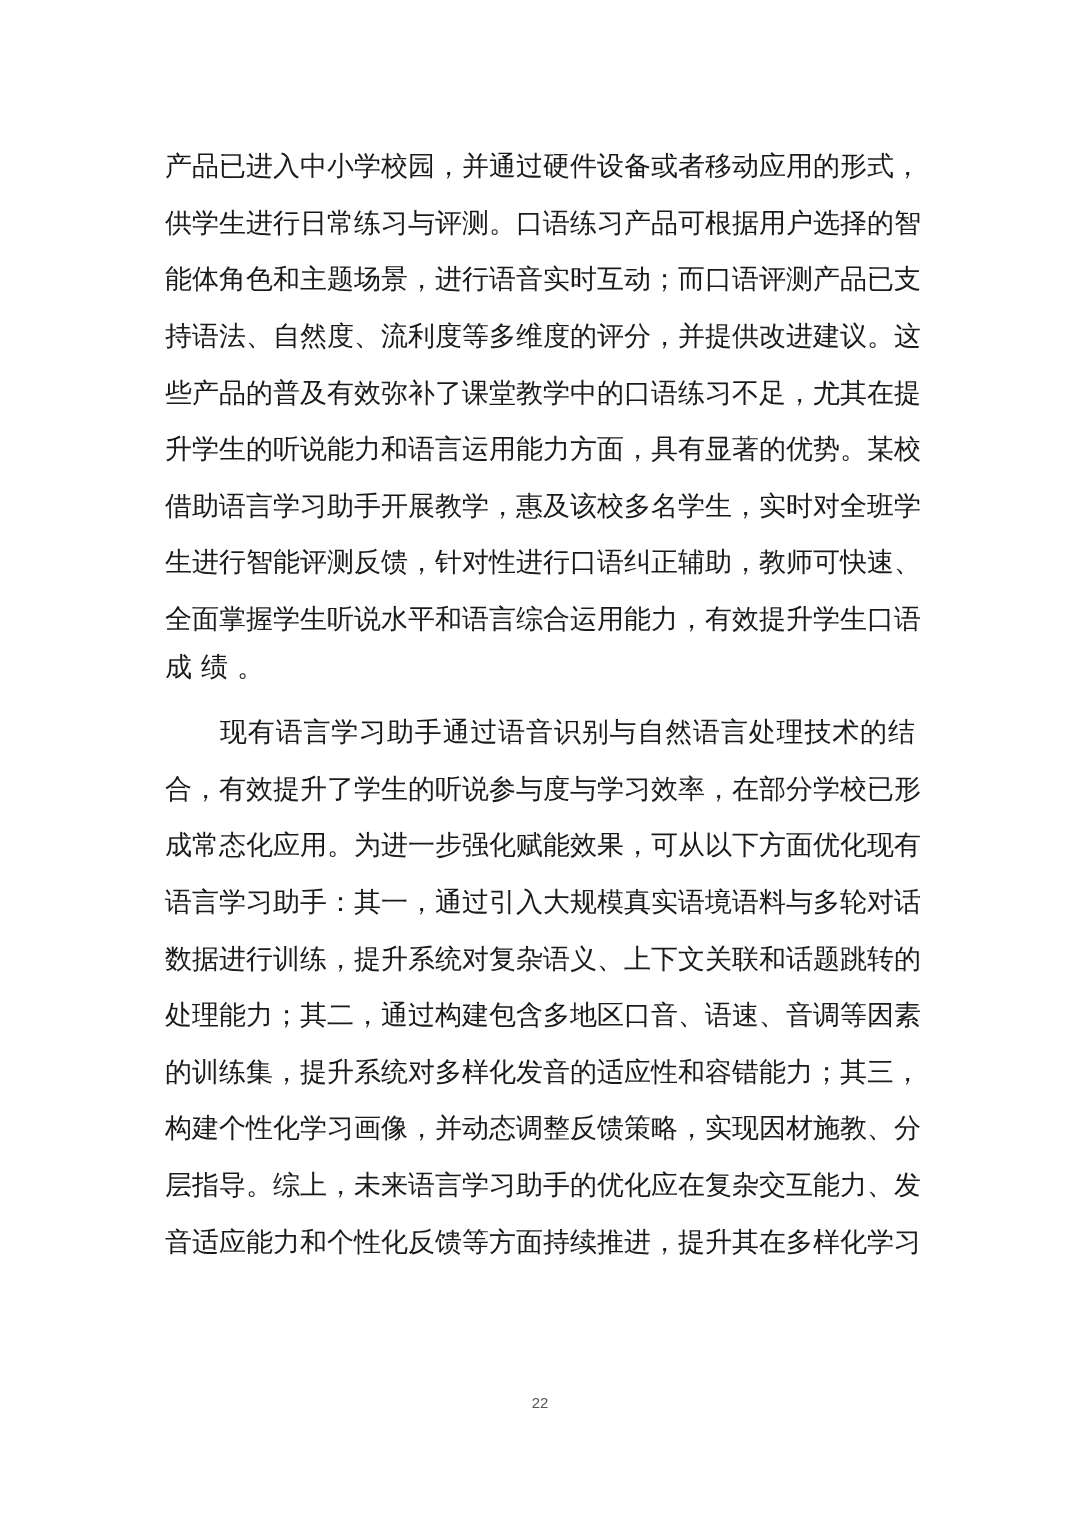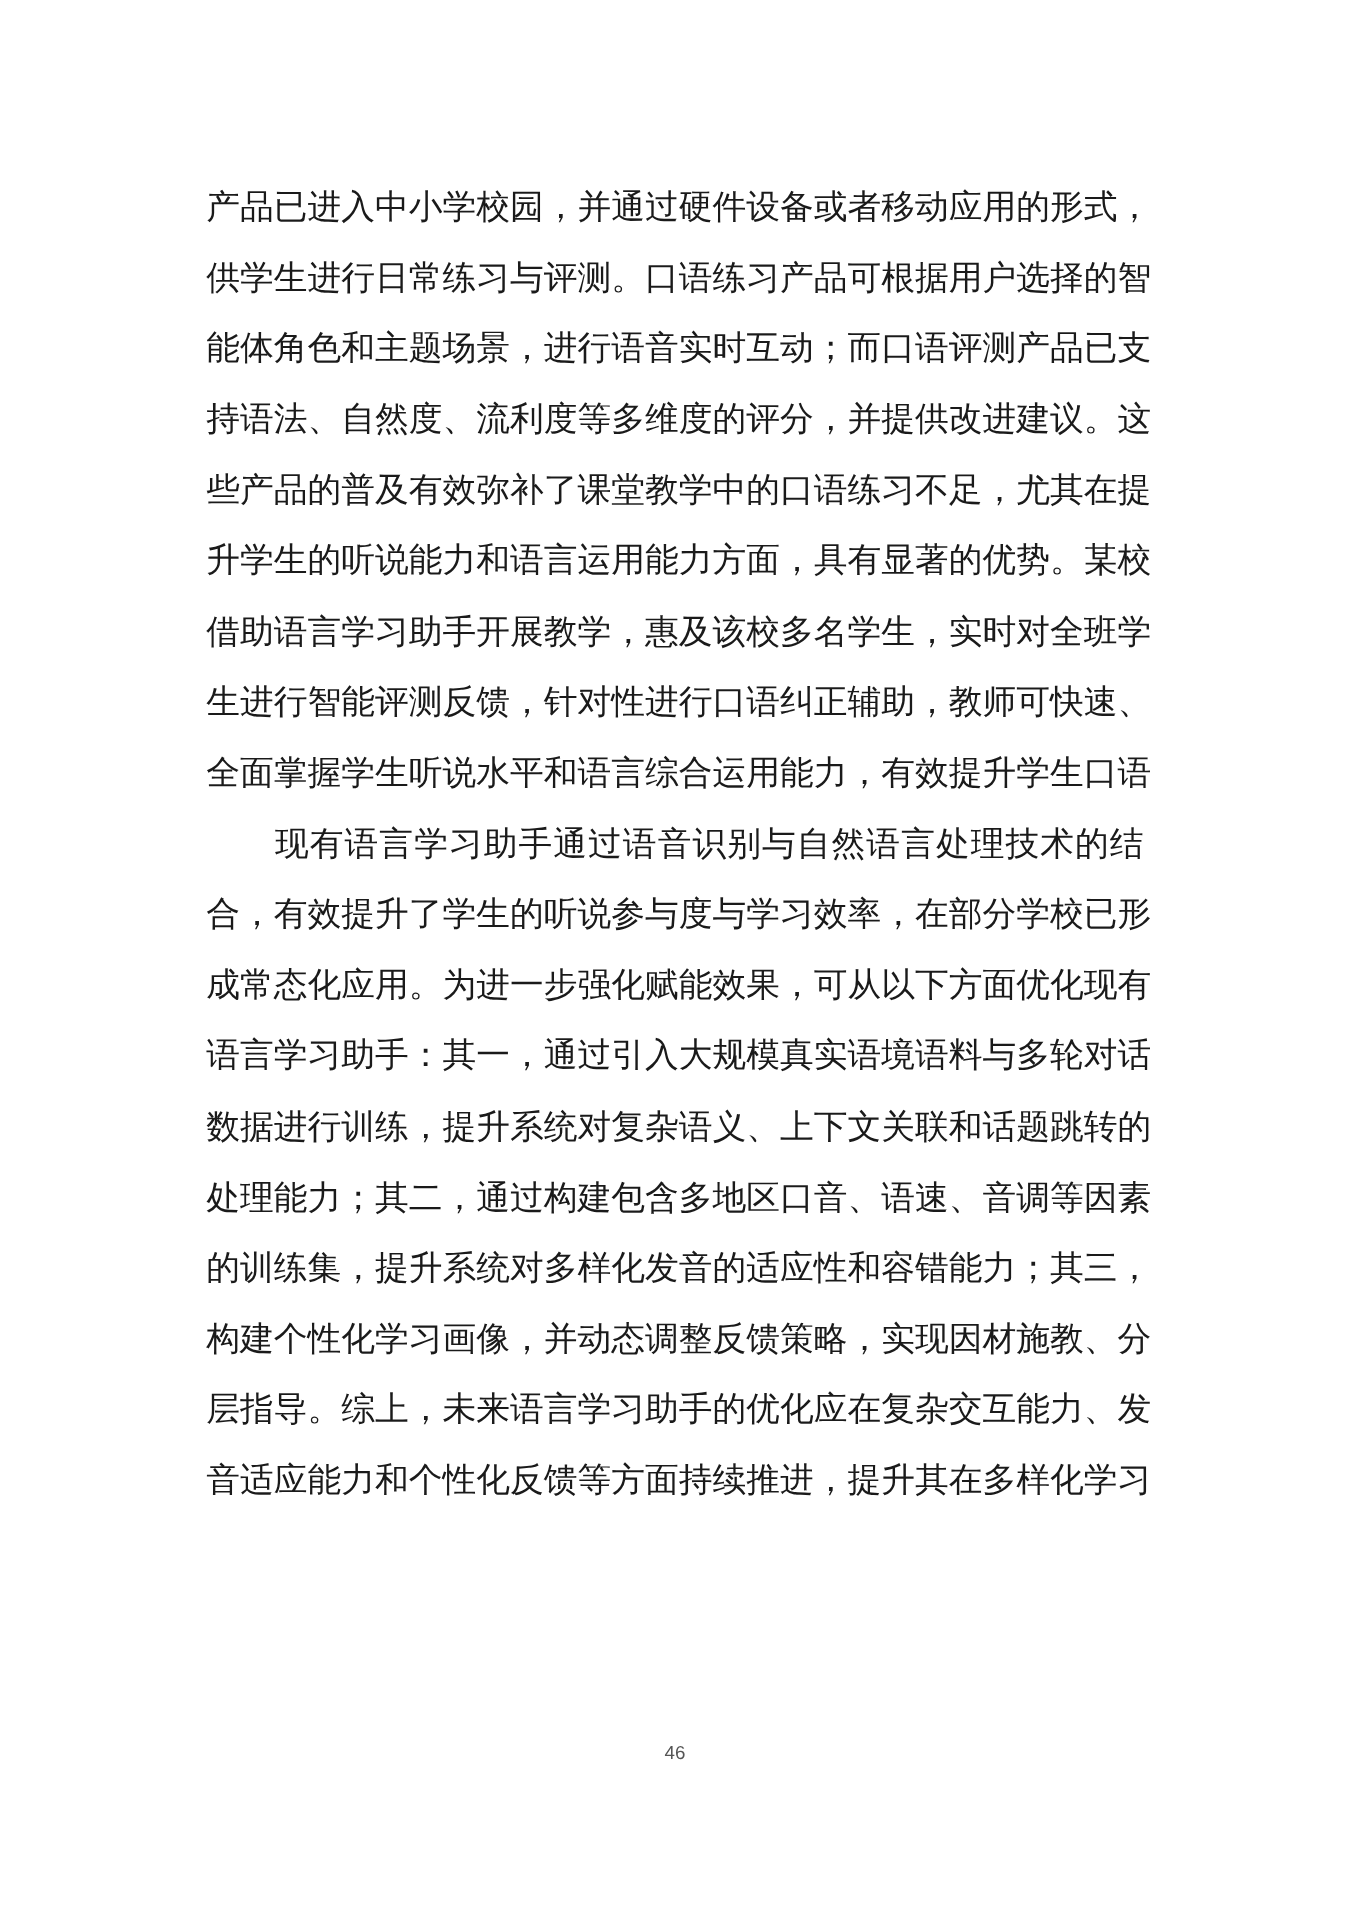--- a/index.html
+++ b/index.html
@@ -324,20 +324,21 @@
         <span style="display: inline-block; text-align: center;">，</span>
         <span style="display: inline-block; text-align: center;">有</span>
         <span style="display: inline-block; text-align: center;">效</span>
         <span style="display: inline-block; text-align: center;">提</span>
         <span style="display: inline-block; text-align: center;">升</span>
         <span style="display: inline-block; text-align: center;">学</span>
         <span style="display: inline-block; text-align: center;">生</span>
         <span style="display: inline-block; text-align: center;">口</span>
         <span style="display: inline-block; text-align: center;">语</span>
       </div>
+    <div class="line last">成绩。</div>
 
     <div class="line indent" style="display: flex; justify-content: space-between; align-items: center;">
         <span style="display: inline-block; text-align: center;">现</span>
         <span style="display: inline-block; text-align: center;">有</span>
         <span style="display: inline-block; text-align: center;">语</span>
         <span style="display: inline-block; text-align: center;">言</span>
         <span style="display: inline-block; text-align: center;">学</span>
         <span style="display: inline-block; text-align: center;">习</span>
         <span style="display: inline-block; text-align: center;">助</span>
         <span style="display: inline-block; text-align: center;">手</span>
@@ -624,14 +625,14 @@
         <span style="display: inline-block; text-align: center;">其</span>
         <span style="display: inline-block; text-align: center;">在</span>
         <span style="display: inline-block; text-align: center;">多</span>
         <span style="display: inline-block; text-align: center;">样</span>
         <span style="display: inline-block; text-align: center;">化</span>
         <span style="display: inline-block; text-align: center;">学</span>
         <span style="display: inline-block; text-align: center;">习</span>
       </div>
   </div>
 
-  <div class="page-number">46</div>
+  <div class="page-number">22</div>
 </div>
 
 </body></html>

